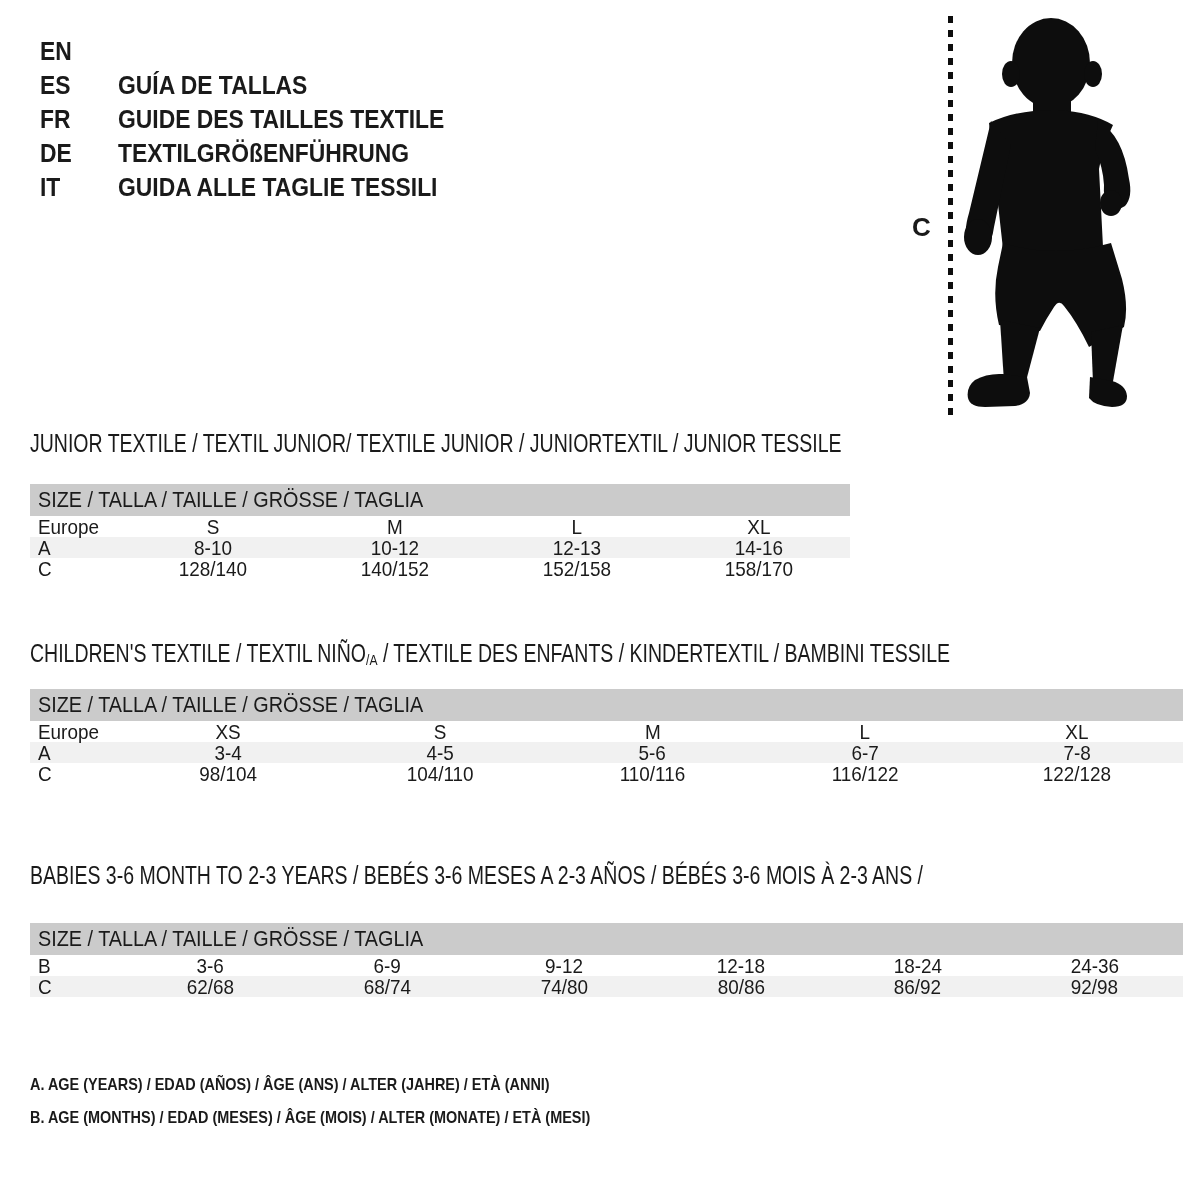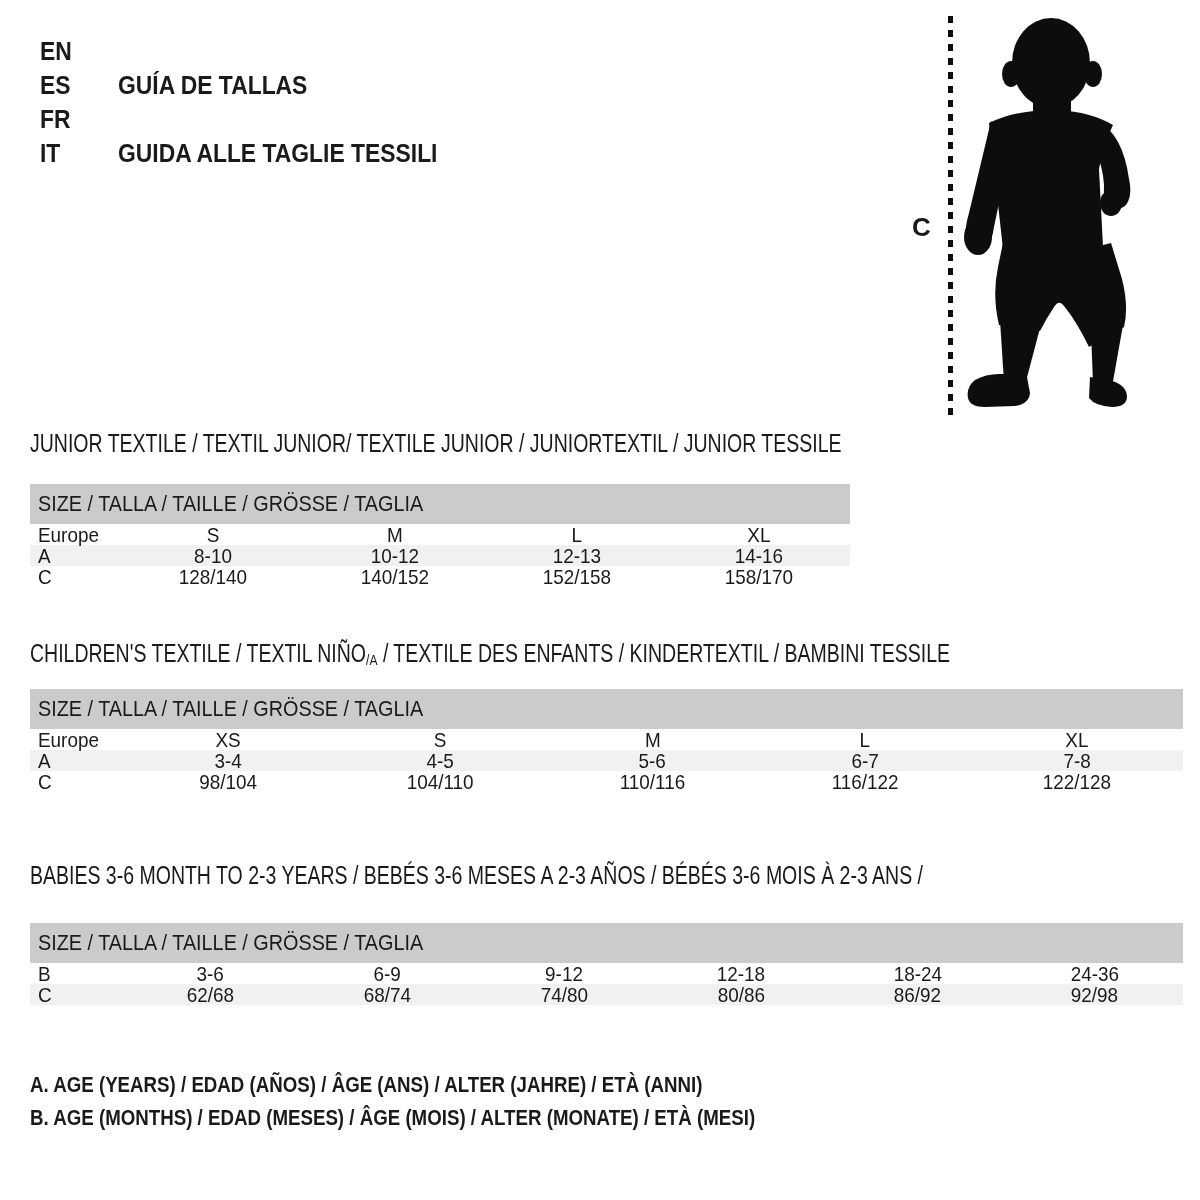--- a/index.html
+++ b/index.html
@@ -47,46 +47,51 @@
 
   
   .sec-heading{ font-weight:normal; font-size:25px; line-height:30px; white-space:nowrap; }
   .sec-heading .sub{ font-size:0.62em; vertical-align:-0.22em; }
 
   
   .tbl{ left:30px; }
   .t-narrow{ width:820px; }
   .t-wide{ width:1153px; }
   .band{
-    height:40px; background:var(--band_gray);
+    height:32px; background:var(--band_gray);
     display:flex; align-items:center; padding-left:8px;
     font-size:22px; font-weight:normal;
   }
   .trow{ display:flex; align-items:center; height:21px; font-size:21px; }
   .trow.alt{ background:var(--row_alt_gray); }
   .cell{ flex:1; text-align:center; }
   .cell.lbl{ flex:0 0 92px; text-align:left; padding-left:8px; }
 
   
   .legend{ left:30px; top:1068px; }
-  .legend-line{ height:33px; display:flex; align-items:center; font-weight:bold; font-size:22px; }
+  .legend-line{ height:33px; display:flex; align-items:center; font-weight:bold; font-size:17px; }
 </style>
 </head>
 <body>
 
 <div class="abs lang-list">
   <div class="lang-row">
     <span class="lang-code"><span class="cx sx88">EN</span></span>
   </div>
   <div class="lang-row">
     <span class="lang-code"><span class="cx sx88">ES</span></span>
     <span class="lang-label"><span class="cx sx88">GUÍA DE TALLAS</span></span>
   </div>
   <div class="lang-row">
     <span class="lang-code"><span class="cx sx88">FR</span></span>
+    <span class="lang-label"><span class="cx sx88">GUIDE DES TAILLES TEXTILE</span></span>
+  </div>
+  <div class="lang-row">
+    <span class="lang-code"><span class="cx sx88">DE</span></span>
+    <span class="lang-label"><span class="cx sx88">TEXTILGRÖßENFÜHRUNG</span></span>
   </div>
   <div class="lang-row">
     <span class="lang-code"><span class="cx sx88">IT</span></span>
     <span class="lang-label"><span class="cx sx88">GUIDA ALLE TAGLIE TESSILI</span></span>
   </div>
 </div>
 
 <div class="abs dash-line"></div>
 <div class="abs c-label">C</div>
 <svg class="abs toddler" width="175" height="400" viewBox="0 0 175 400" aria-hidden="true">

